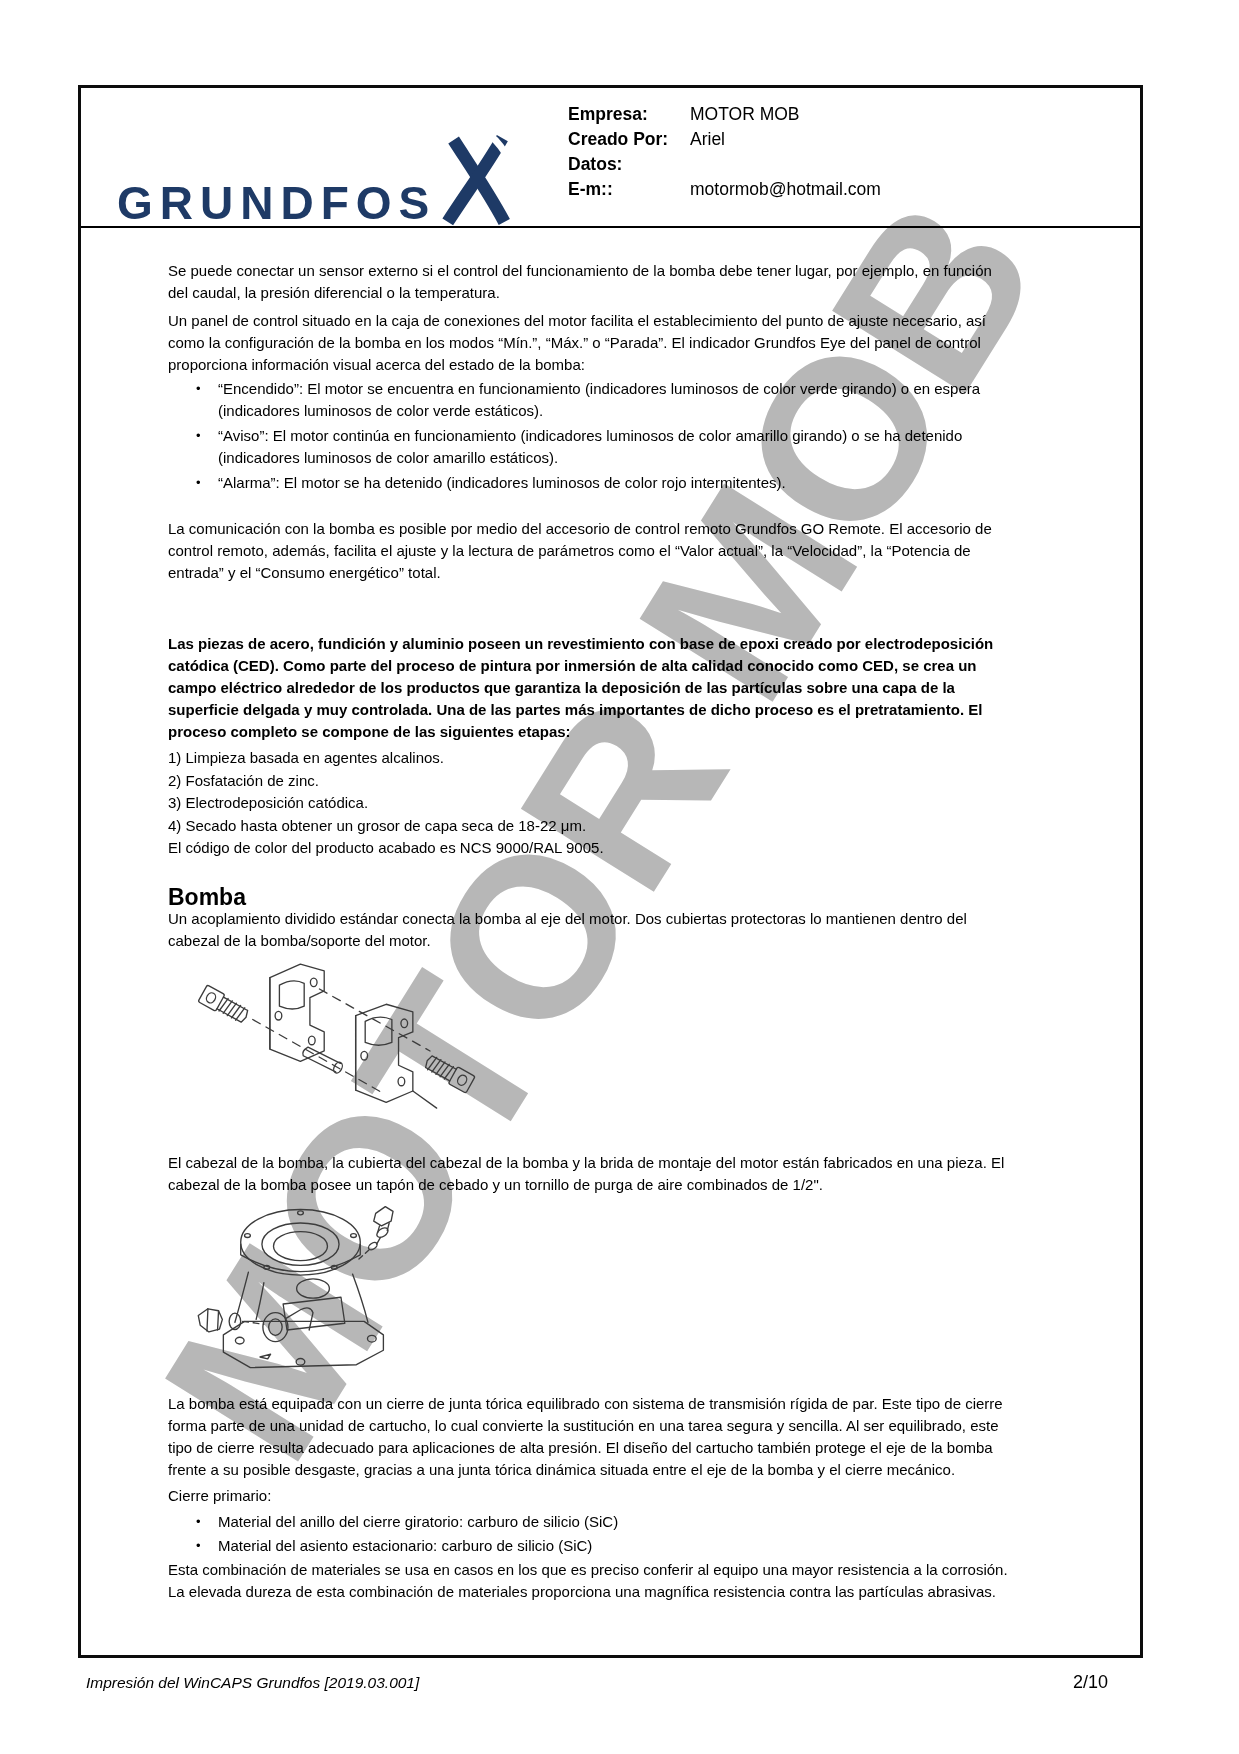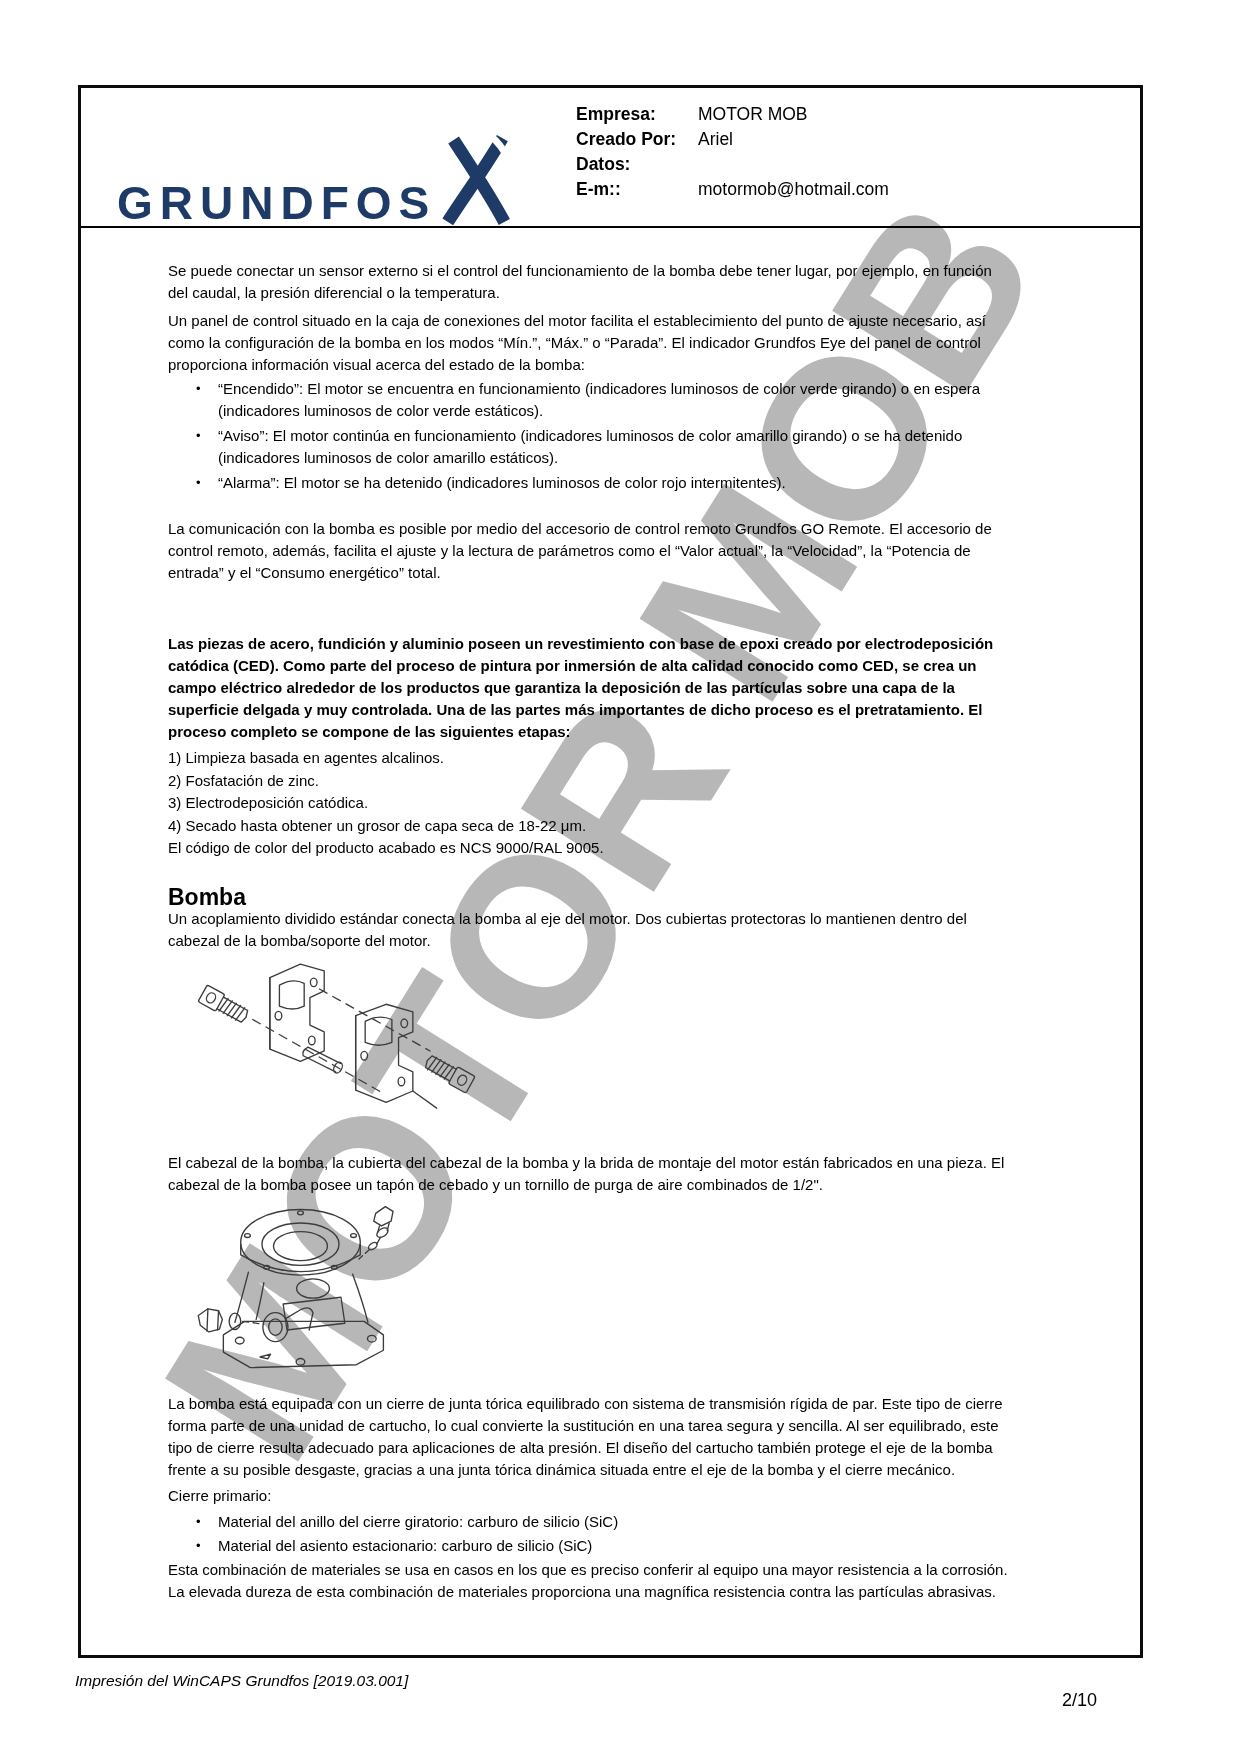--- a/index.html
+++ b/index.html
@@ -19,21 +19,21 @@
     border:3px solid #0c0c0c;z-index:1;background:transparent;
   }
   .header{position:relative;height:138px;border-bottom:2px solid #000;}
   .logo{position:absolute;left:36px;top:44px;display:flex;align-items:flex-end;}
   .logo-text{
     font-size:46px;font-weight:bold;letter-spacing:7px;
     color:var(--navy,#1e3a66);line-height:46px;text-align:center;
   }
   .logo-mark{margin-left:2px;margin-bottom:-6px;}
   .info{position:absolute;left:487px;top:14px;width:470px;font-size:17.5px;line-height:25px;}
-  .info-row{display:flex;margin-left:8px;}
+  .info-row{display:flex;}
   .info-label{width:122px;font-weight:bold;flex:none;}
   .info-value{flex:1;}
   .content{
     position:relative;padding:32px 0 0 87px;width:845px;
     font-size:15px;line-height:22px;
   }
   .para{margin:0;}
   .p2{margin-top:6px;}
   .blist{margin:2px 0 0 0;padding:0;list-style:none;}
   .blist li{position:relative;padding-left:50px;margin-bottom:3px;}
@@ -46,22 +46,22 @@
   .p5{margin-top:0;}
   .drawing{display:block;margin:3px 0 0 18px;}
   .p6{margin-top:27px;}
   .drawing2{margin-top:0;}
   .p7{margin-top:9px;}
   .cierre-label{margin-top:4px;}
   .blist2{margin:4px 0 0 0;}
   .blist2 li{margin-bottom:2px;}
   .p8{margin-top:2px;}
   .footer{
-    position:absolute;left:75px;top:1672px;width:1022px;z-index:1;
-    display:flex;align-items:flex-start;font-size:15.5px;flex-direction:column;
+    position:absolute;left:86px;top:1672px;width:1022px;z-index:1;
+    display:flex;align-items:center;font-size:15.5px;
   }
   .footer-left{font-style:italic;}
   .footer-page{margin-left:auto;font-size:18px;}
   svg.lineart{stroke:#3c3c3c;fill:none;stroke-width:1.4;stroke-linejoin:round;stroke-linecap:round;}
 </style>
 </head>
 <body>
 
 <div class="watermark">MOTOR MOB</div>
 

